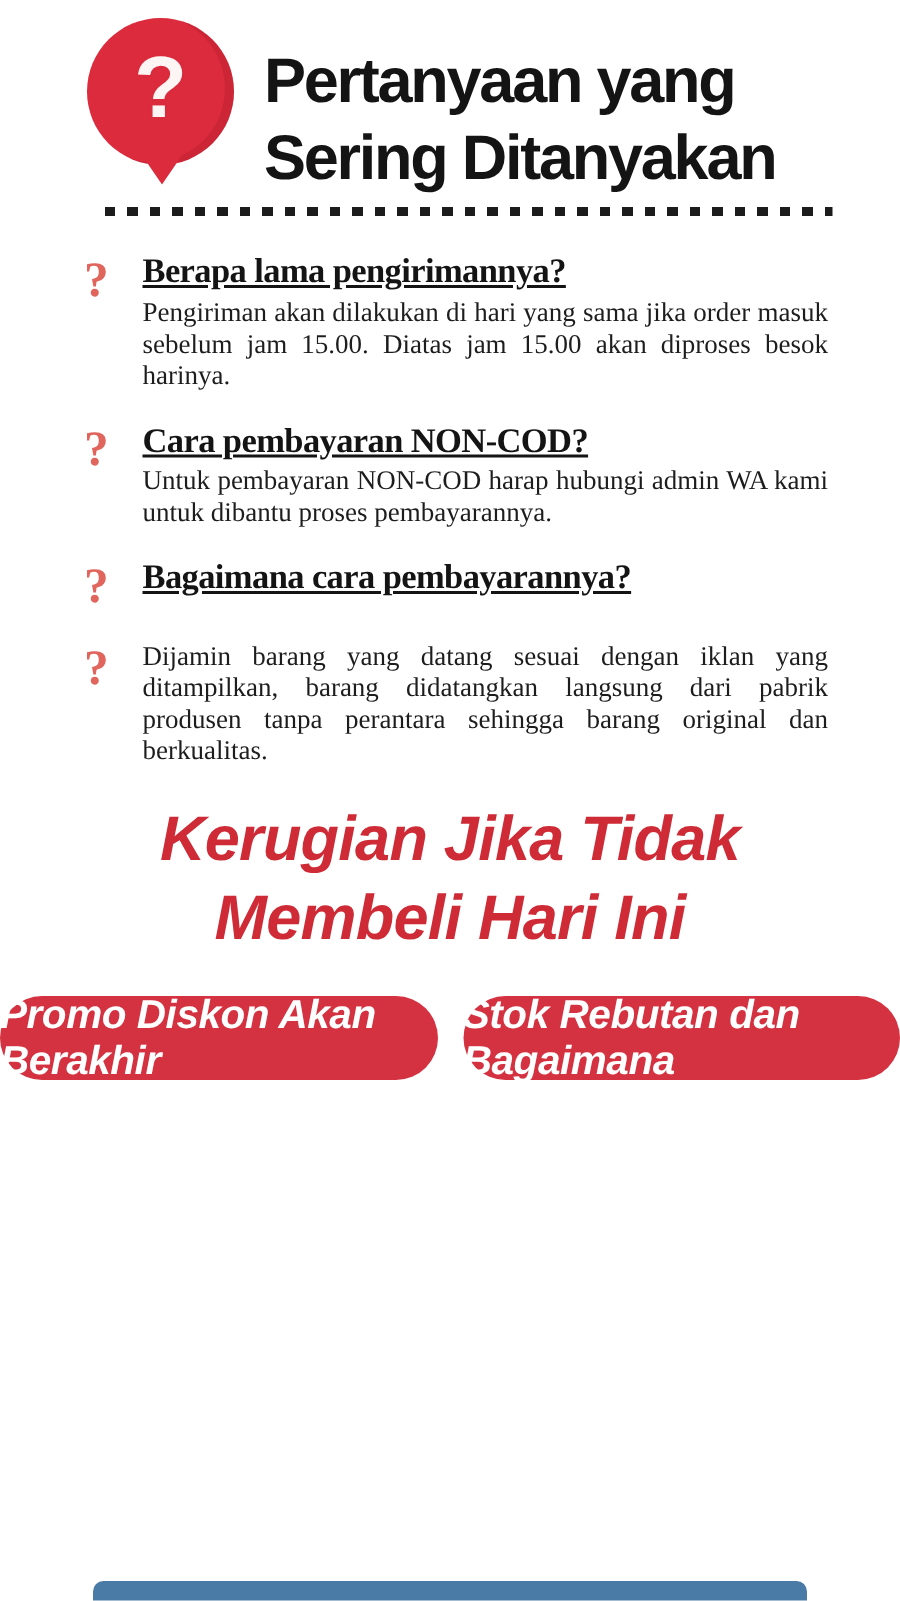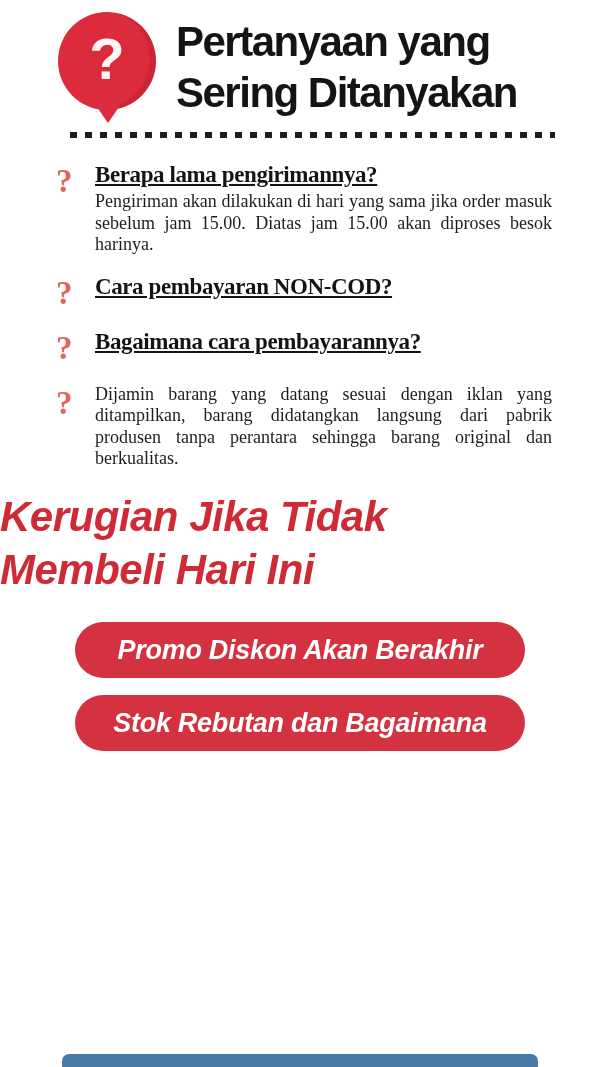--- a/index.html
+++ b/index.html
@@ -36,21 +36,21 @@
     text-shadow: 0 0 2px rgba(219,43,61,.4);
   }
   .bubble-tail {
     position: absolute;
     left: 37px; top: 92px;
     width: 0; height: 0;
     border: 13px solid transparent;
     border-top: 19px solid #db2b3d;
   }
   .title {
-    margin: 4px 0 0 16px;
+    margin: 16px 0 0 16px;
     font-size: 42px;
     font-weight: bold;
     color: #141414;
     line-height: 1.22;
     letter-spacing: -1.5px;
   }
   .title span { display: block; }
 
   .dotted {
     margin: 8px 45px 0 70px;
@@ -86,34 +86,34 @@
     font-family: "Liberation Serif", serif;
     font-size: 18px;
     color: #1d1d1d;
     line-height: 1.18;
     text-align: justify;
   }
 
   
   .loss-heading {
     margin: 22px 0 0 0;
+    text-align: center;
     color: #cf2b36;
     font-size: 42px;
     font-weight: bold;
     font-style: italic;
     line-height: 1.25;
     letter-spacing: -0.5px;
   }
   .loss-heading span { display: block; }
 
   
   .cta-list {
     margin-top: 26px;
     display: flex;
-    flex-direction: column;
     align-items: center;
     gap: 17px;
   }
   .cta {
     width: 450px;
     height: 56px;
     background: #d43240;
     border-radius: 28px;
     color: #ffffff;
     font-size: 27px;
@@ -164,20 +164,21 @@
       <div class="faq-body">
         <h2 class="faq-question">Berapa lama pengirimannya?</h2>
         <p class="faq-answer">Pengiriman akan dilakukan di hari yang sama jika order masuk sebelum jam 15.00. Diatas jam 15.00 akan diproses besok harinya.</p>
       </div>
     </div>
 
     <div class="faq-item">
       <div class="faq-qmark">?</div>
       <div class="faq-body">
         <h2 class="faq-question">Cara pembayaran NON-COD?</h2>
+        <p class="faq-answer">Untuk pembayaran NON-COD harap hubungi admin WA kami untuk dibantu proses pembayarannya.</p>
       </div>
     </div>
 
     <div class="faq-item">
       <div class="faq-qmark">?</div>
       <div class="faq-body">
         <h2 class="faq-question">Bagaimana cara pembayarannya?</h2>
       </div>
     </div>
 

